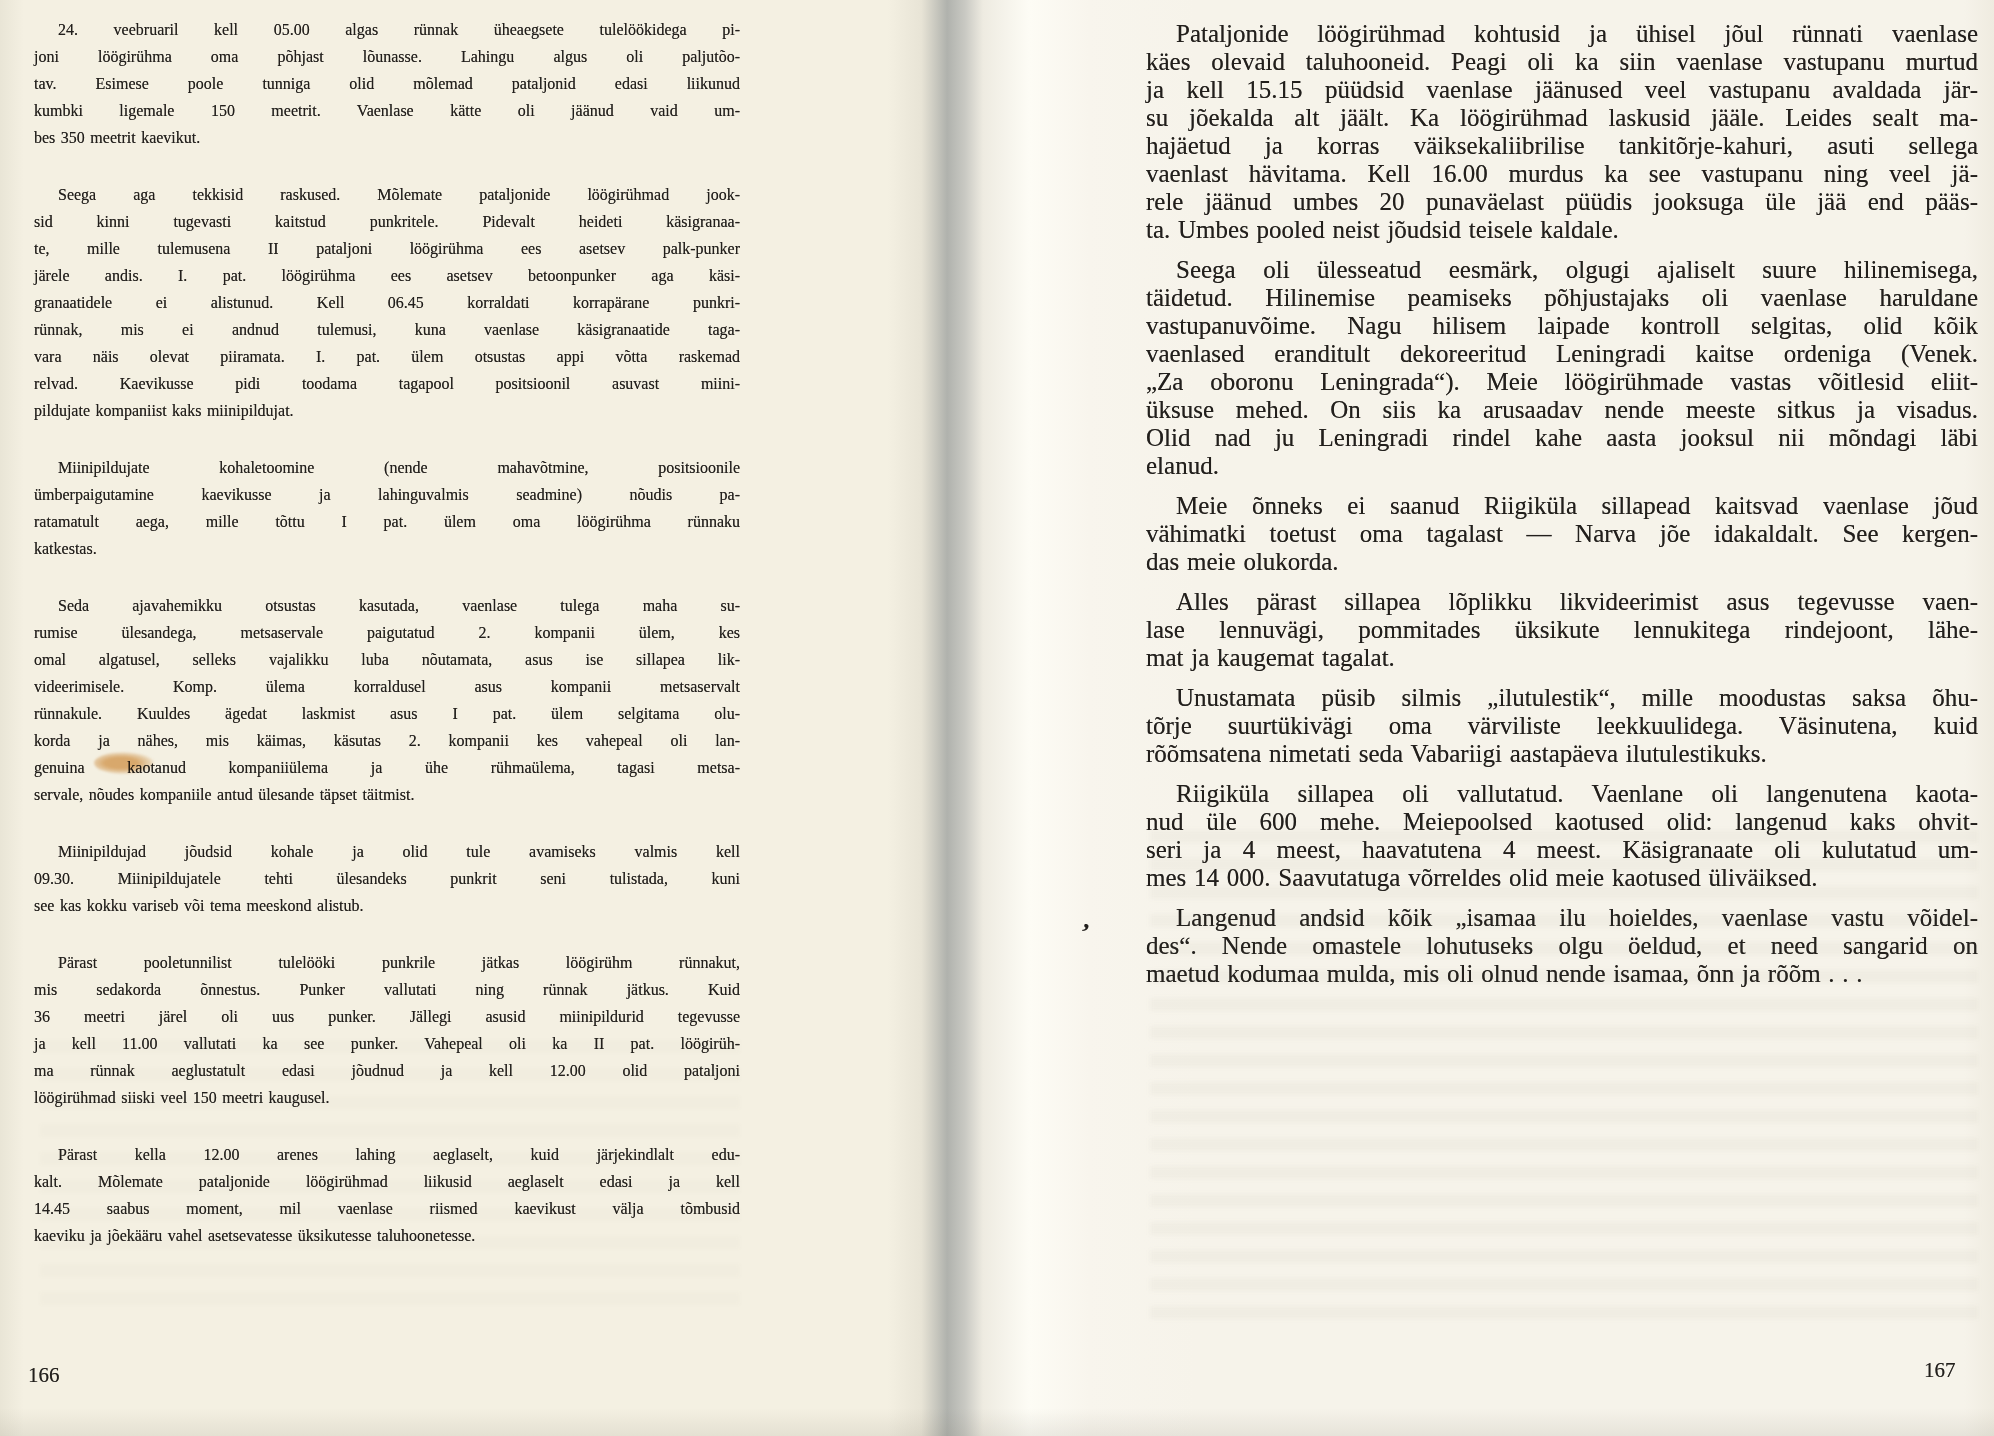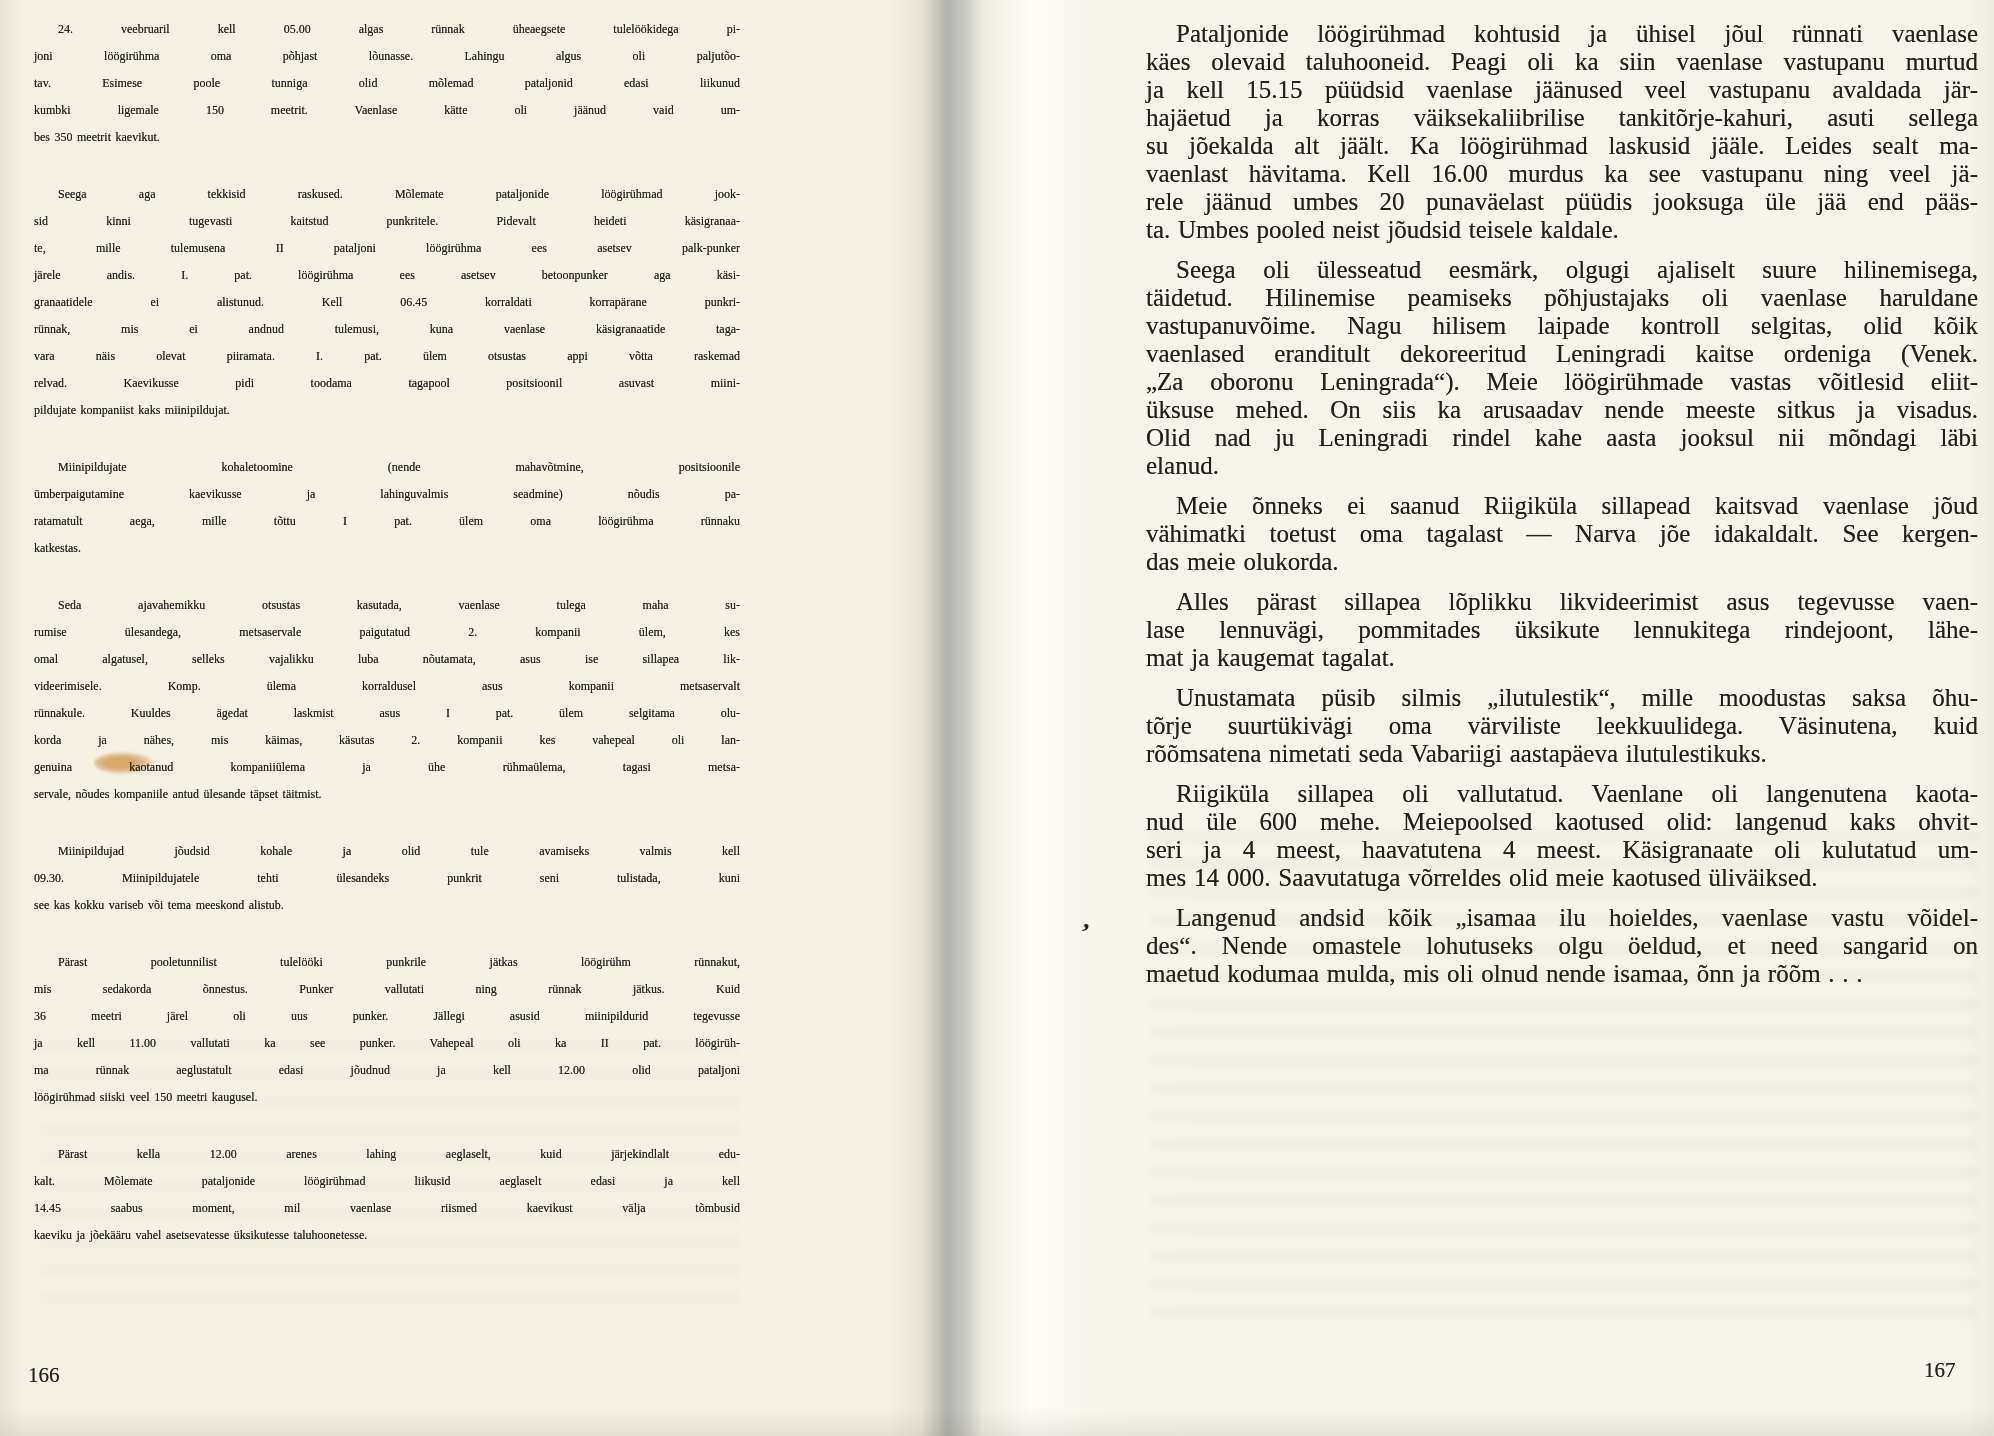--- a/index.html
+++ b/index.html
@@ -27,21 +27,21 @@
         #eeebe1 49.3%,
         #fdfcf5 51.6%,
         #f8f5ed 54.6%,
         var(--paper-right) 60%,
         var(--paper-right) 98.5%,
         #efebe0 100%);
   }
   .page-text{position:absolute;}
   #left-text{
     left:34px;top:16px;width:706px;
-    font-size:12px;line-height:27px;
+    font-size:16px;line-height:27px;
   }
   #right-text{
     left:1146px;top:20px;width:832px;
     font-size:25px;line-height:28px;
   }
   .para{margin:0 0 30px 0;}
   #right-text .para{margin-bottom:12px;}
   .line{
     text-align:justify;
     text-align-last:justify;
@@ -140,22 +140,22 @@
         <div class="line">14.45 saabus moment, mil vaenlase riismed kaevikust välja tõmbusid</div>
         <div class="line last">kaeviku ja jõekääru vahel asetsevatesse üksikutesse taluhoonetesse.</div>
       </div>
     </div>
 
   <div class="page-text" id="right-text">
       <div class="para">
         <div class="line first">Pataljonide löögirühmad kohtusid ja ühisel jõul rünnati vaenlase</div>
         <div class="line">käes olevaid taluhooneid. Peagi oli ka siin vaenlase vastupanu murtud</div>
         <div class="line">ja kell 15.15 püüdsid vaenlase jäänused veel vastupanu avaldada jär-</div>
+        <div class="line">su jõekalda alt jäält. Ka löögirühmad laskusid jääle. Leides sealt ma-</div>
         <div class="line">hajäetud ja korras väiksekaliibrilise tankitõrje-kahuri, asuti sellega</div>
-        <div class="line">su jõekalda alt jäält. Ka löögirühmad laskusid jääle. Leides sealt ma-</div>
         <div class="line">vaenlast hävitama. Kell 16.00 murdus ka see vastupanu ning veel jä-</div>
         <div class="line">rele jäänud umbes 20 punaväelast püüdis jooksuga üle jää end pääs-</div>
         <div class="line last">ta. Umbes pooled neist jõudsid teisele kaldale.</div>
       </div>
       <div class="para">
         <div class="line first">Seega oli ülesseatud eesmärk, olgugi ajaliselt suure hilinemisega,</div>
         <div class="line">täidetud. Hilinemise peamiseks põhjustajaks oli vaenlase haruldane</div>
         <div class="line">vastupanuvõime. Nagu hilisem laipade kontroll selgitas, olid kõik</div>
         <div class="line">vaenlased eranditult dekoreeritud Leningradi kaitse ordeniga (Venek.</div>
         <div class="line">„Za oboronu Leningrada“). Meie löögirühmade vastas võitlesid eliit-</div>

